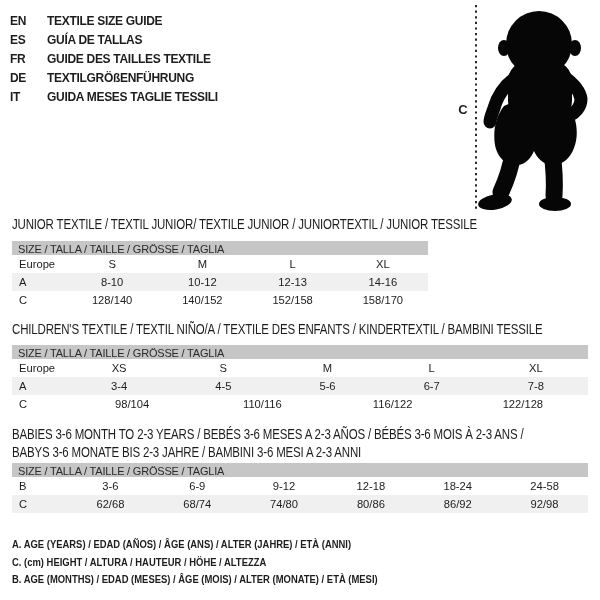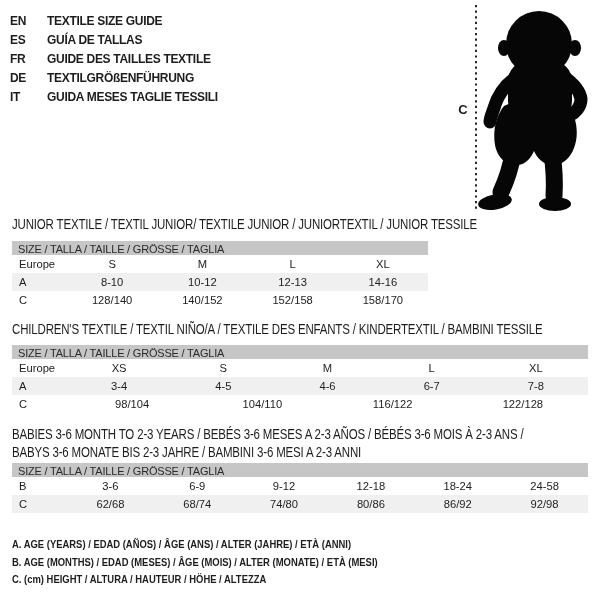--- a/index.html
+++ b/index.html
@@ -118,28 +118,28 @@
       <span class="tcell">XS</span>
       <span class="tcell">S</span>
       <span class="tcell">M</span>
       <span class="tcell">L</span>
       <span class="tcell">XL</span>
     </div>
     <div class="trow alt">
       <span class="tlabel">A</span>
       <span class="tcell">3-4</span>
       <span class="tcell">4-5</span>
-      <span class="tcell">4-6</span>
+      <span class="tcell">5-6</span>
       <span class="tcell">6-7</span>
       <span class="tcell">7-8</span>
     </div>
     <div class="trow">
       <span class="tlabel">C</span>
       <span class="tcell">98/104</span>
-      <span class="tcell">104/110</span>
+      <span class="tcell">110/116</span>
       <span class="tcell">116/122</span>
       <span class="tcell">122/128</span>
     </div>
   </div>
 
   <div class="tbl-title" style="top:425px">
     <span class="cond">BABIES 3-6 MONTH TO 2-3 YEARS / BEBÉS 3-6 MESES A 2-3 AÑOS / BÉBÉS 3-6 MOIS À 2-3 ANS /</span><br>
     <span class="cond">BABYS 3-6 MONATE BIS 2-3 JAHRE / BAMBINI 3-6 MESI A 2-3 ANNI</span>
   </div>
   <div class="size-table t-wide" style="top:463px">
@@ -159,17 +159,17 @@
       <span class="tcell">68/74</span>
       <span class="tcell">74/80</span>
       <span class="tcell">80/86</span>
       <span class="tcell">86/92</span>
       <span class="tcell">92/98</span>
     </div>
   </div>
 
   <div class="footnotes">
     <span class="footnote"><span class="cond">A. AGE (YEARS) / EDAD (AÑOS) / ÂGE (ANS) / ALTER (JAHRE) / ETÀ (ANNI)</span></span>
+    <span class="footnote"><span class="cond">C. (cm) HEIGHT / ALTURA / HAUTEUR / HÖHE / ALTEZZA</span></span>
     <span class="footnote"><span class="cond">B. AGE (MONTHS) / EDAD (MESES) / ÂGE (MOIS) / ALTER (MONATE) / ETÀ (MESI)</span></span>
-    <span class="footnote"><span class="cond">C. (cm) HEIGHT / ALTURA / HAUTEUR / HÖHE / ALTEZZA</span></span>
   </div>
 
 </div>
 
 </body></html>

